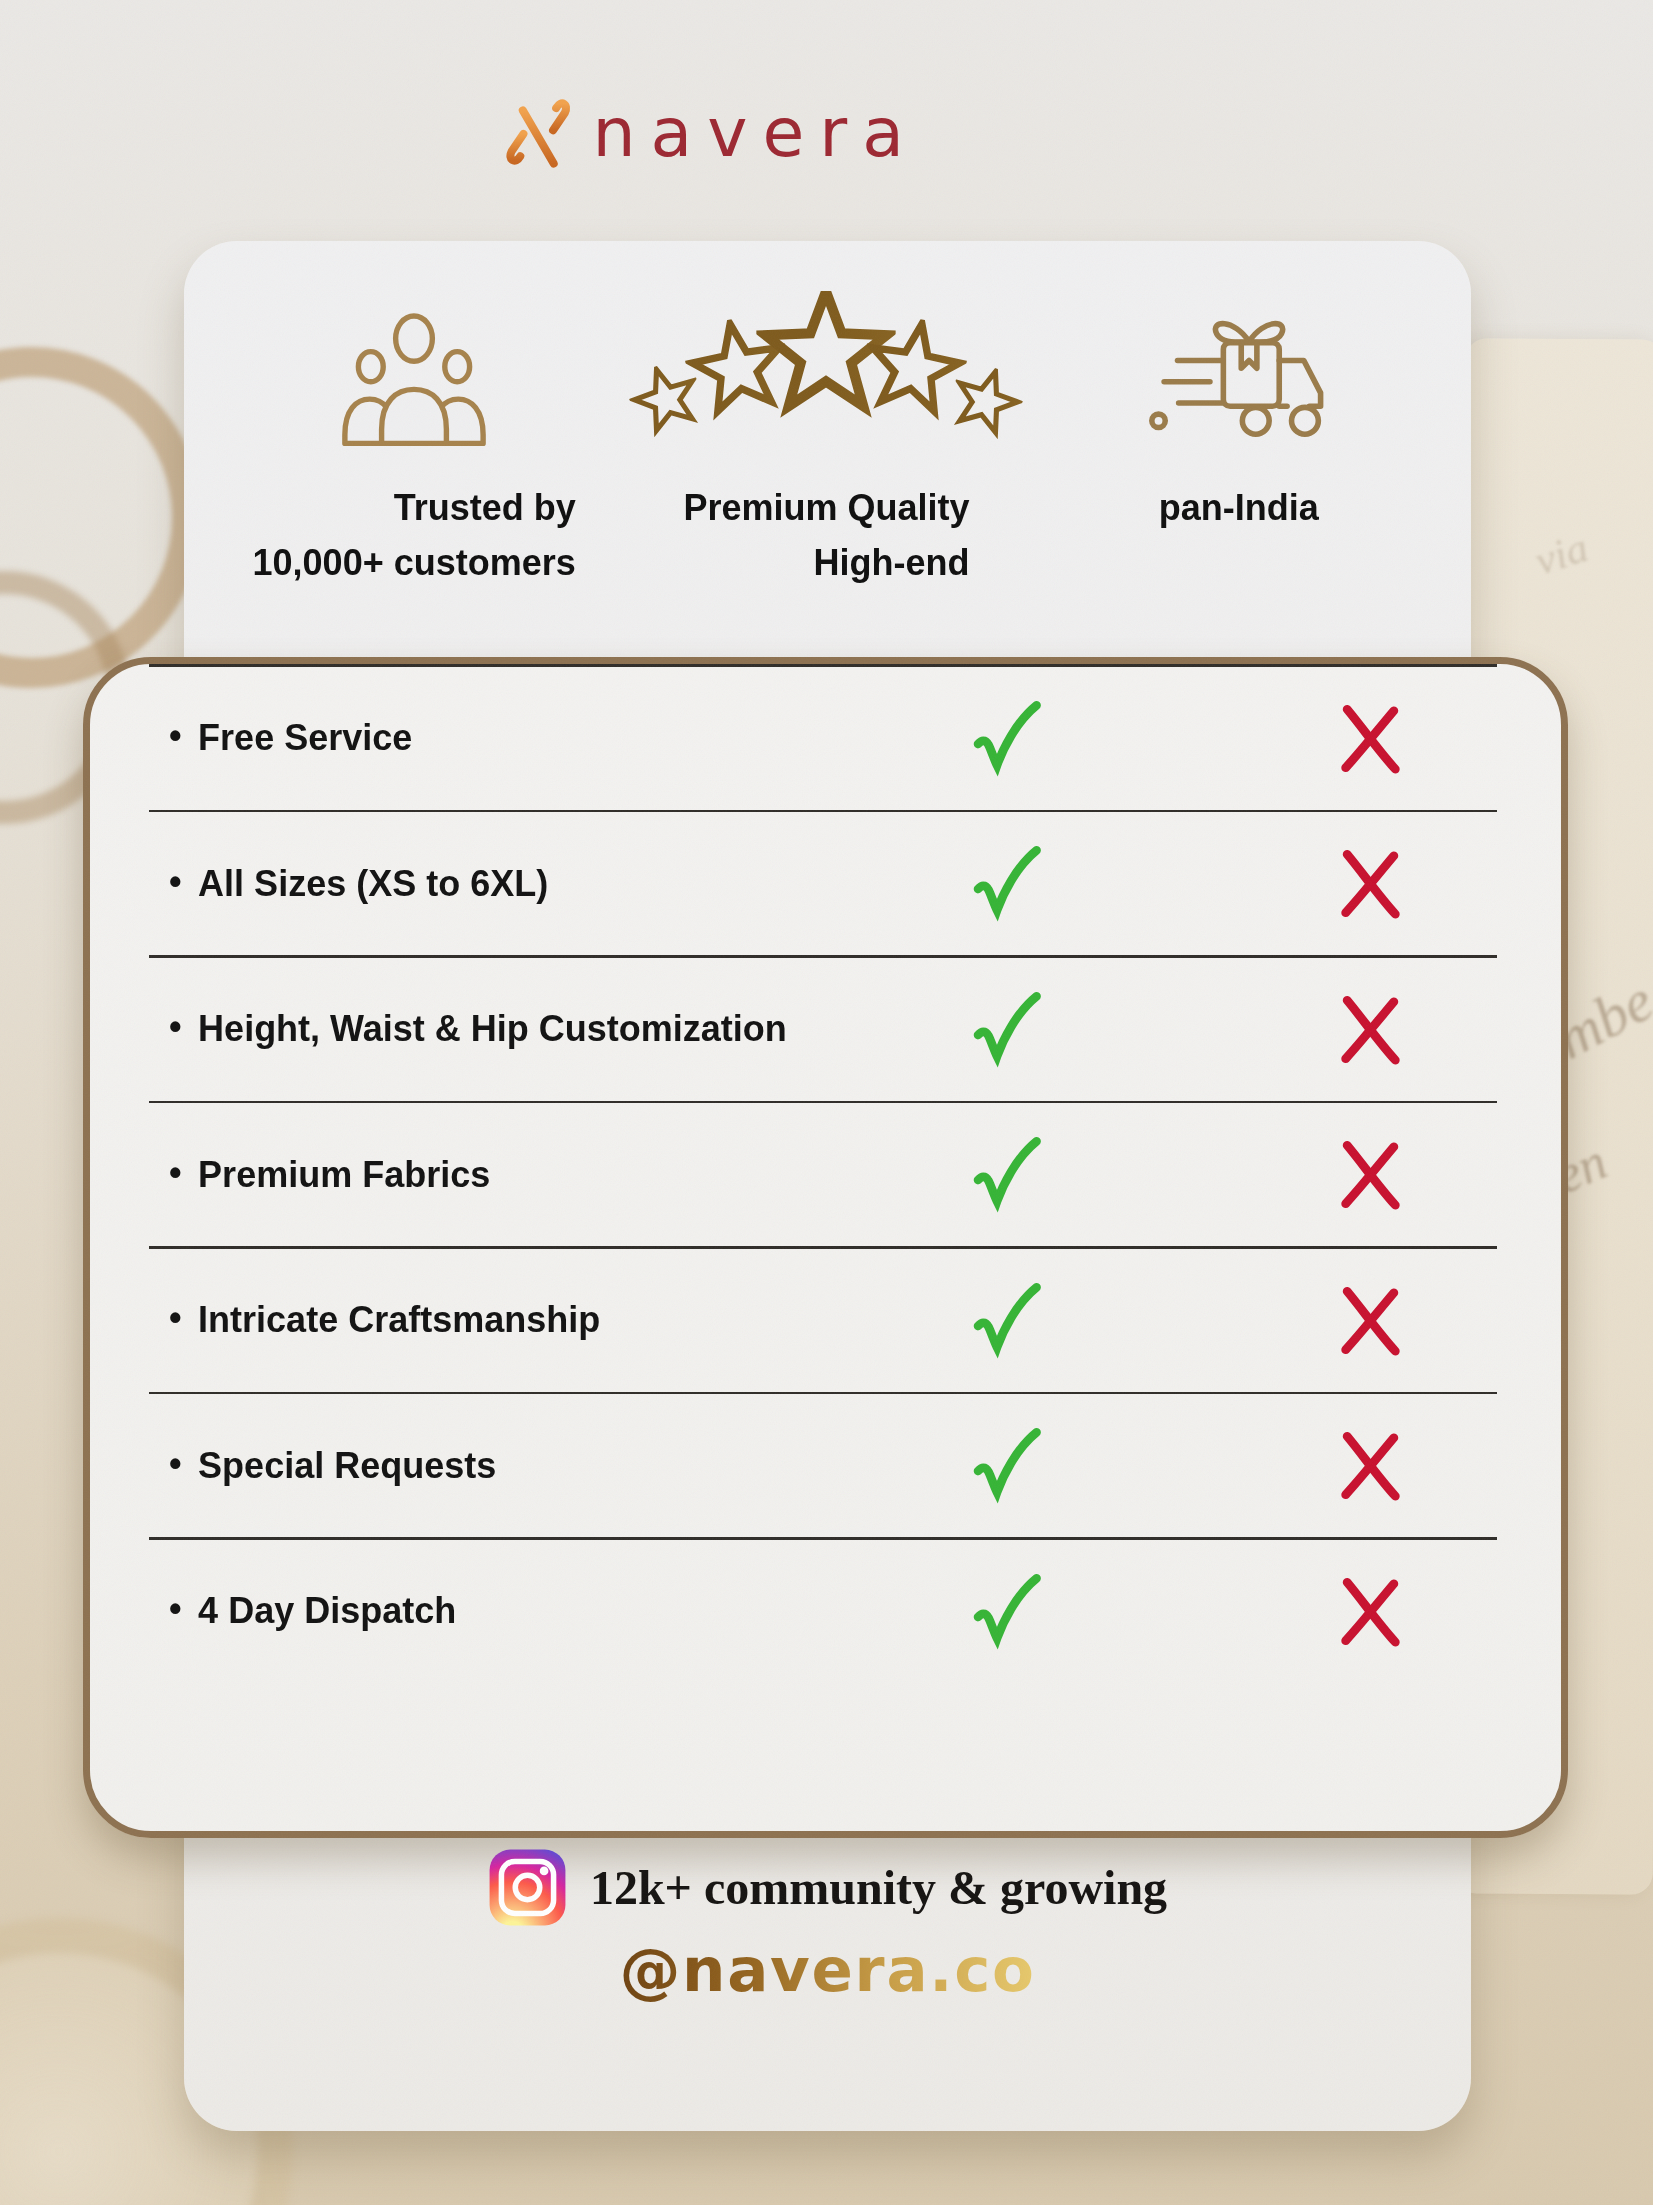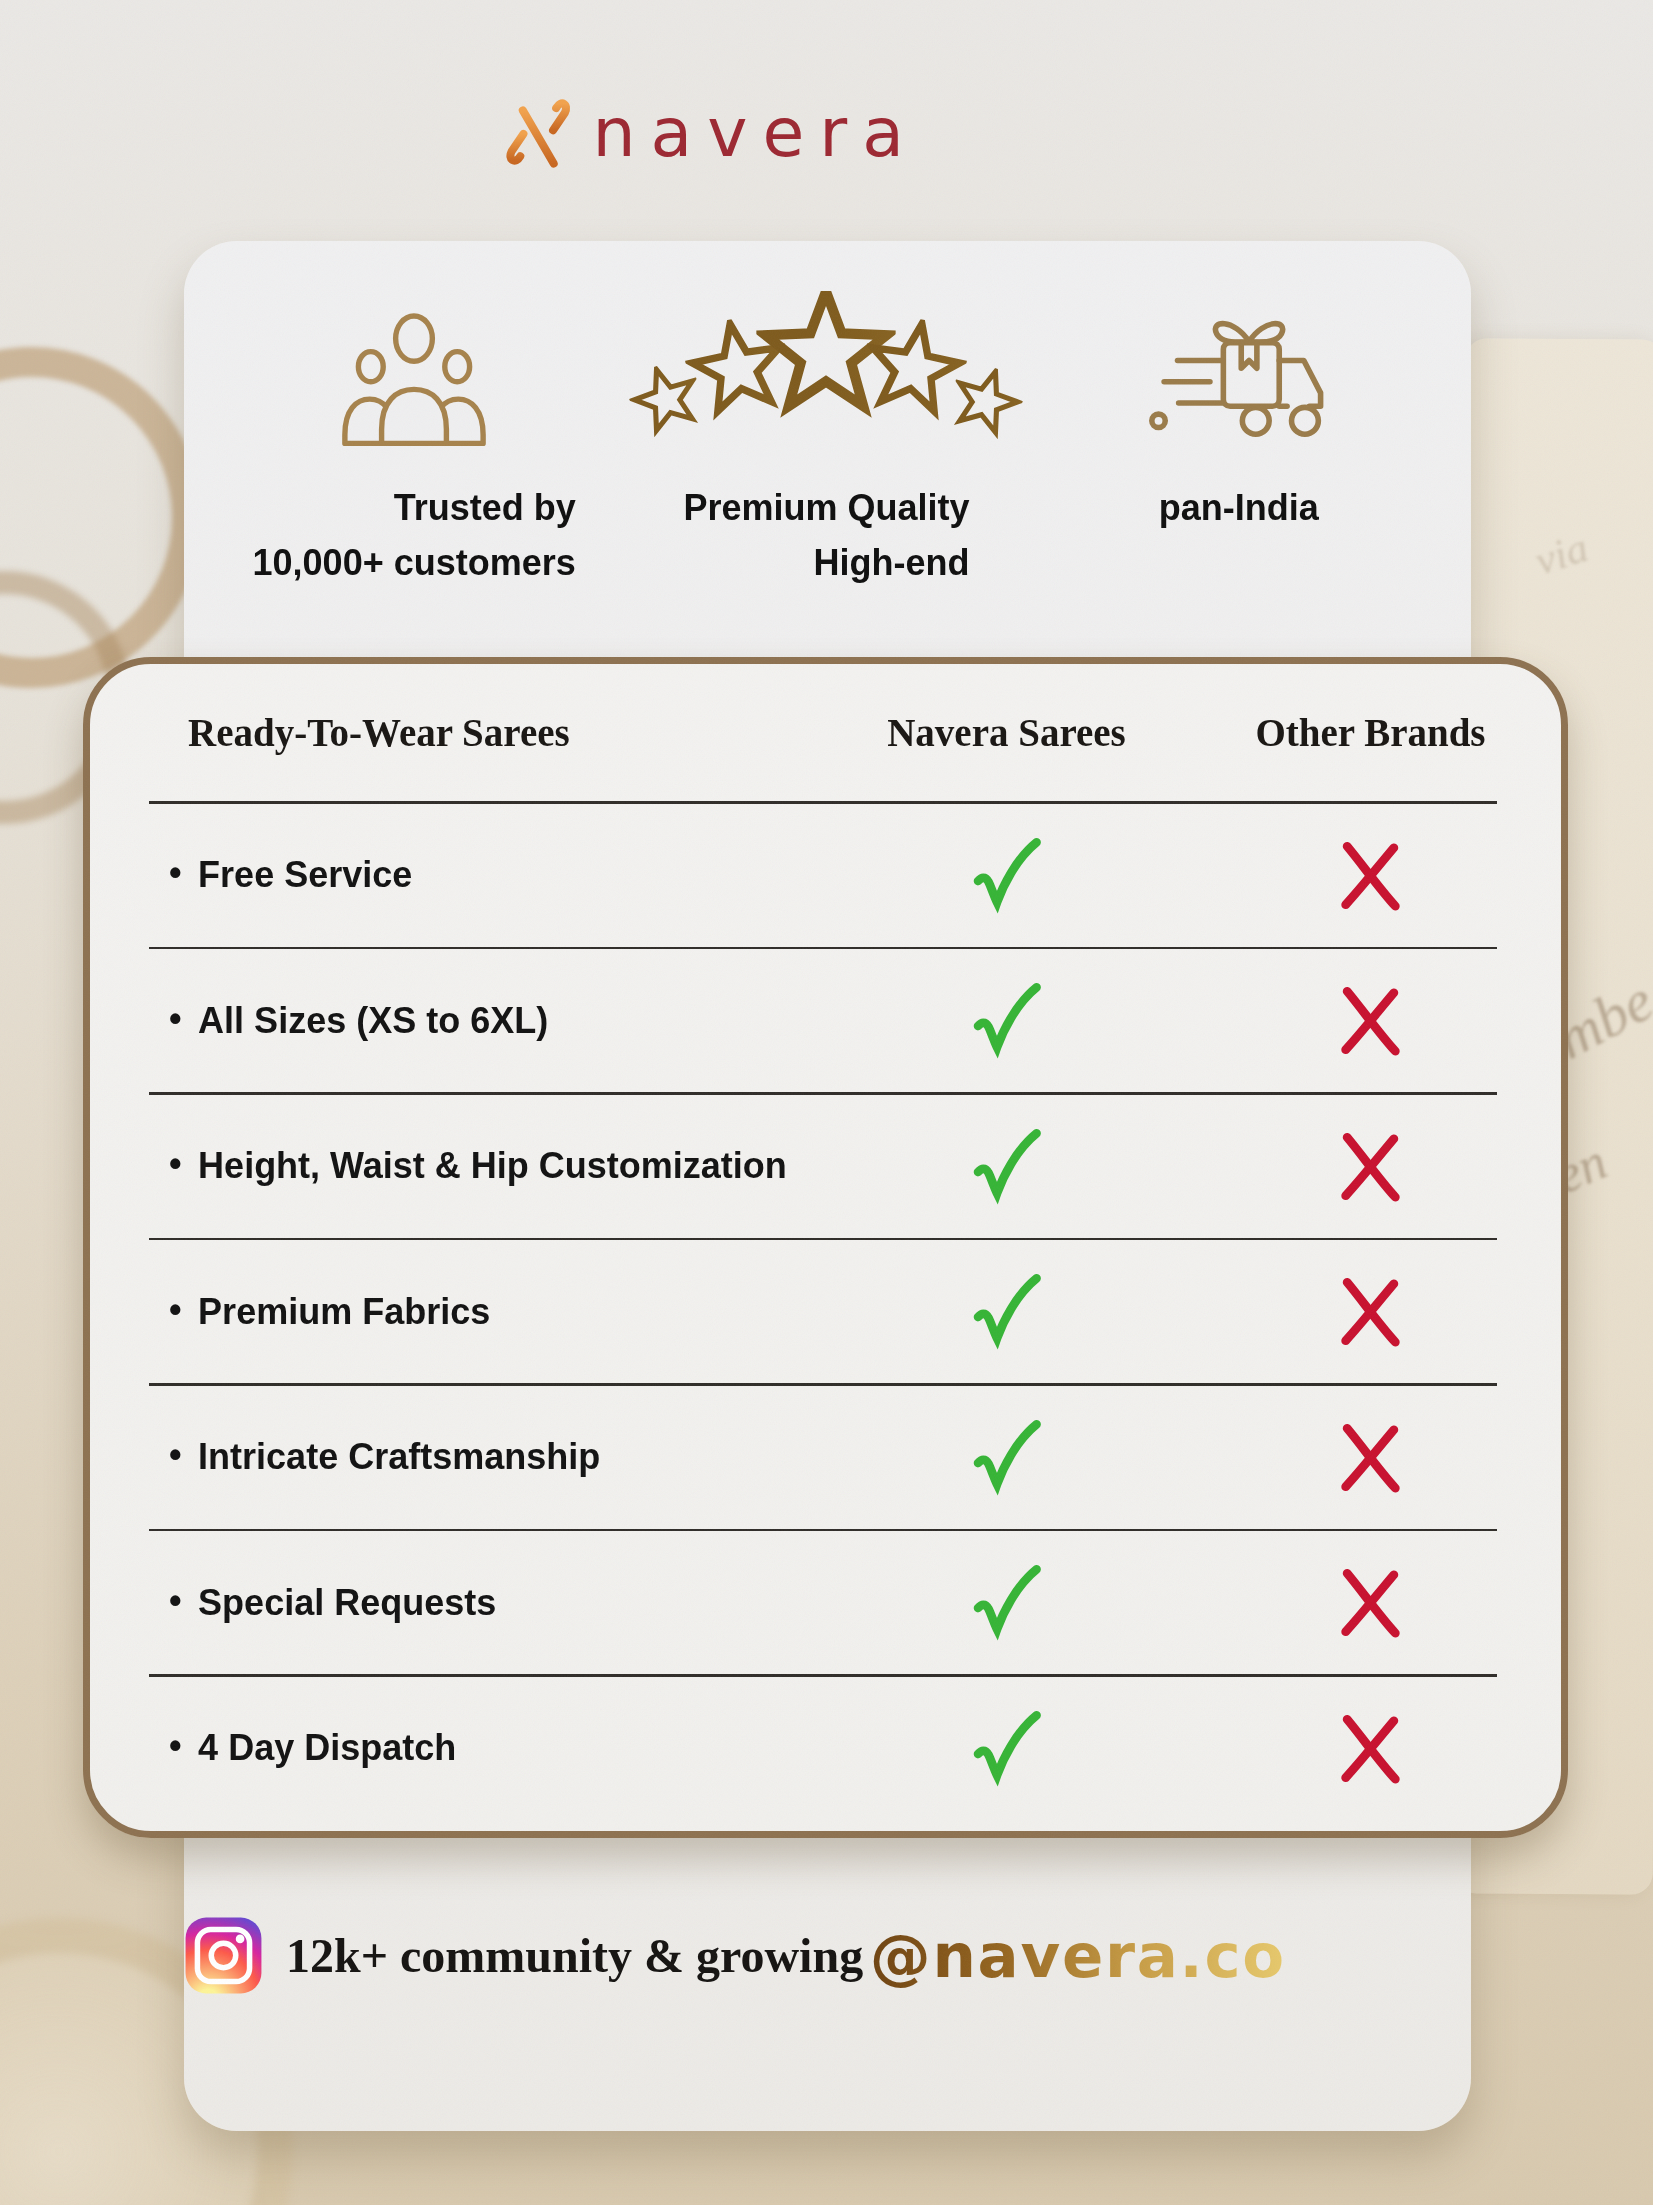--- a/index.html
+++ b/index.html
@@ -51,21 +51,21 @@
   .t-sep{height:2.5px;background:#2F2C28;margin:0 64px 0 59px;}
   .t-row{height:143px;}
   .label-cell{padding-left:79px;display:flex;align-items:center;gap:16.5px;
     font-size:36px;font-weight:700;color:#111111;}
   .bullet{font-size:36px;font-weight:700;transform:translateY(-1.7px);}
   .mark-cell{display:flex;justify-content:center;align-items:center;}
   svg.mark{width:79px;height:79px;}
   svg.mark.check{color:var(--check,#35B435);}
   svg.mark.cross{color:var(--cross,#C8102E);width:73px;height:73px;}
   
-  .footer{position:absolute;left:184px;top:1916px;width:1287px;display:flex;flex-direction:row;align-items:center;gap:6.6px;}
+  .footer{position:absolute;left:184px;top:1848px;width:1287px;display:flex;flex-direction:column;align-items:center;gap:6.6px;}
   .community-row{display:flex;align-items:center;gap:23px;}
   .community-text{font-family:"Liberation Serif",serif;font-weight:600;font-size:48px;color:#141210;}
   .handle{
     font-family:"DejaVu Sans",sans-serif;font-weight:700;font-size:61px;letter-spacing:1.7px;
     background:linear-gradient(90deg,#6E4210 0%,#95651F 32%,#C79C45 64%,#E7C96C 100%);
     -webkit-background-clip:text;background-clip:text;color:transparent;text-decoration:underline;
   }
   
   .logo{position:absolute;left:0;top:93px;width:1422px;display:flex;justify-content:center;align-items:center;gap:21.5px;}
   .wordmark{font-family:"DejaVu Sans",sans-serif;font-weight:400;font-size:68px;letter-spacing:15px;
@@ -186,25 +186,20 @@
         </g>
       </svg>
     </div>
     <div class="trust-text">
       <div>pan-India</div>
     </div>
   </div>
 </div>
 
 <div class="table-card">
-  <div class="t-header">
-    <div class="h-features">Ready-To-Wear Sarees</div>
-    <div class="h-col">Navera Sarees</div>
-    <div class="h-col">Other Brands</div>
-  </div>
   <div id="rows-container">
   <div class="t-sep"></div>
   <div class="t-row">
     <div class="label-cell">
       <span class="bullet">•</span>
       <span class="row-label">Free Service</span>
     </div>
     <div class="mark-cell">
       <svg class="mark check" viewBox="0 0 100 100">
             <use href="#sym-check"></use>

